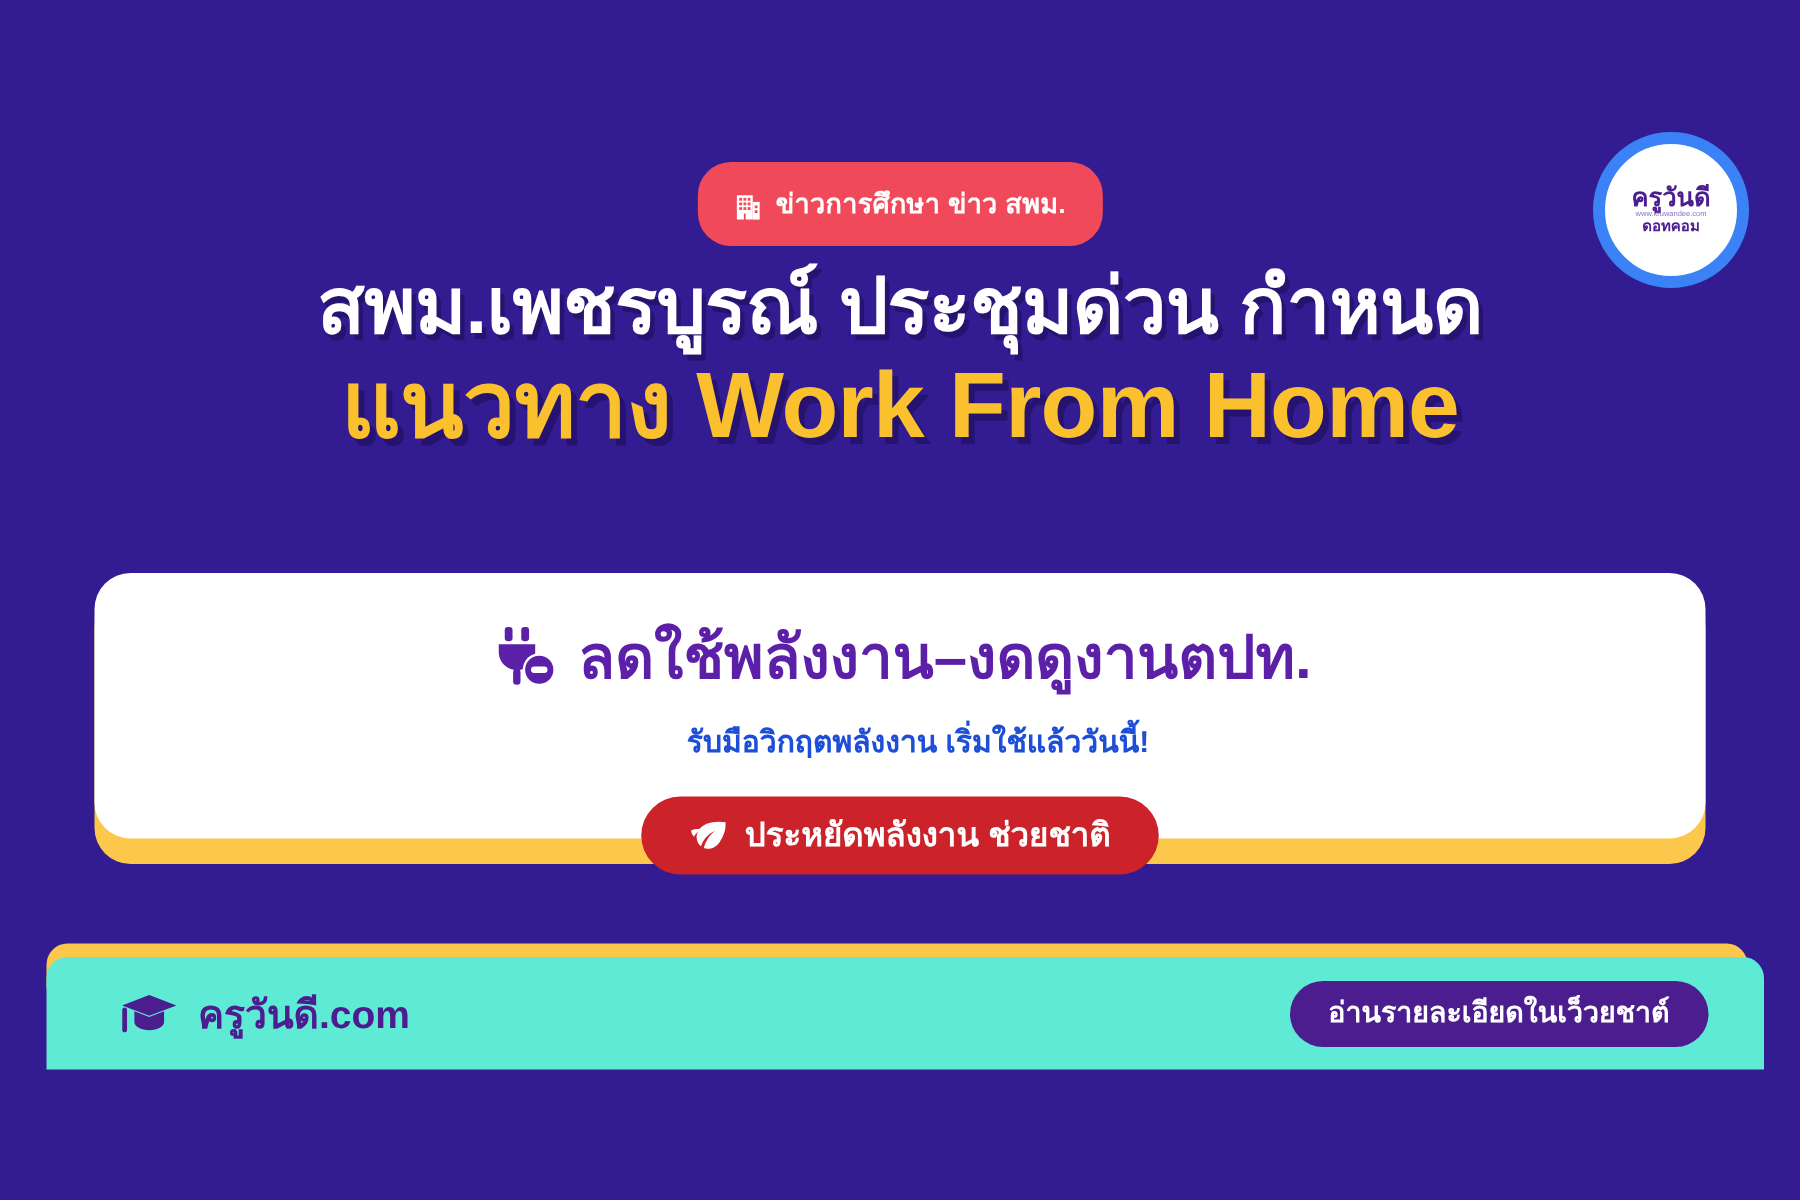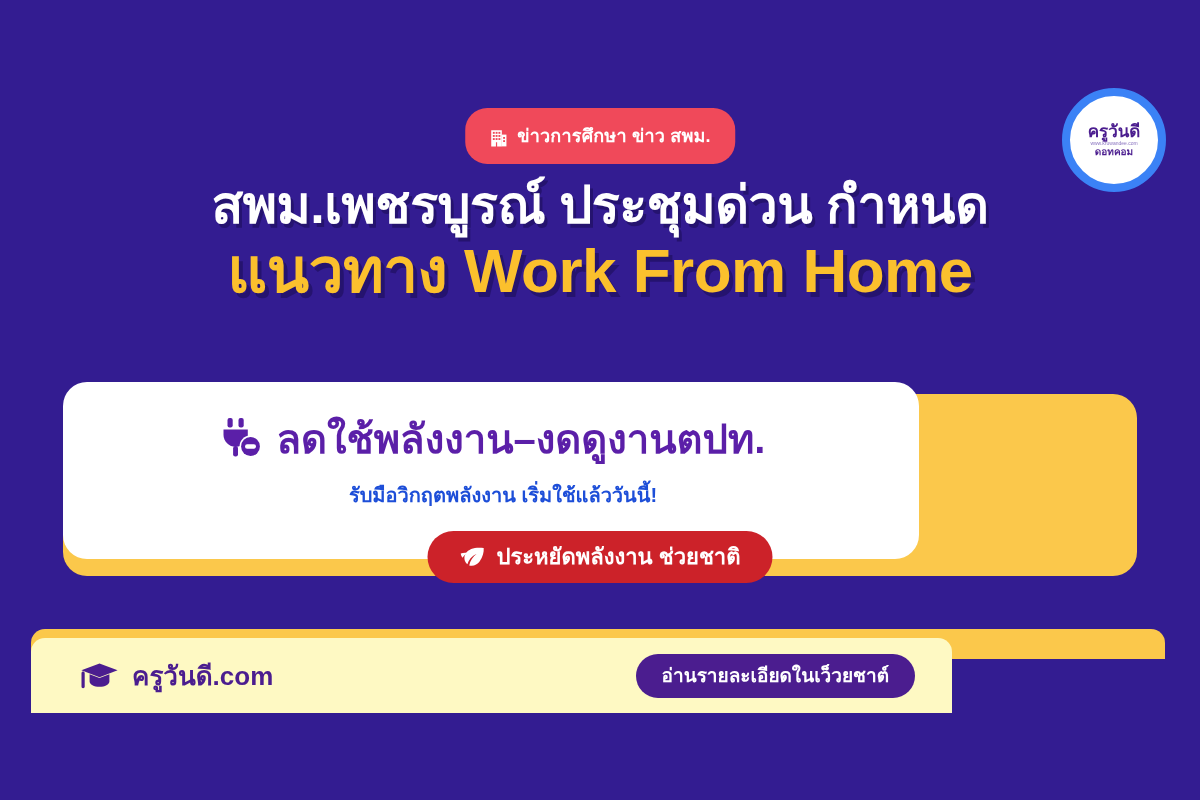--- a/index.html
+++ b/index.html
@@ -113,21 +113,21 @@
     top: 394px;
     width: 1074px;
     height: 182px;
     border-radius: 24px;
     background: #FBC84B;
   }
   #main-card {
     position: absolute;
     left: 63px;
     top: 382px;
-    width: 856px;
+    width: 1074px;
     height: 177px;
     border-radius: 24px;
     background: #FFFFFF;
   }
   #card-headline {
     position: absolute;
     left: 0; right: 0;
     top: 34px;
     display: flex;
     align-items: center;
@@ -182,24 +182,24 @@
     top: 629px;
     width: 1134px;
     height: 30px;
     border-radius: 14px 14px 0 0;
     background: #FBC84B;
   }
   #footer-card {
     position: absolute;
     left: 31px;
     top: 638px;
-    width: 921px;
+    width: 1145px;
     height: 75px;
     border-radius: 14px 14px 0 0;
-    background: #fef9c3;
+    background: #5eead4;
   }
   #footer-brand {
     position: absolute;
     left: 48px;
     top: 0;
     height: 75px;
     display: flex;
     align-items: center;
     gap: 13px;
   }

